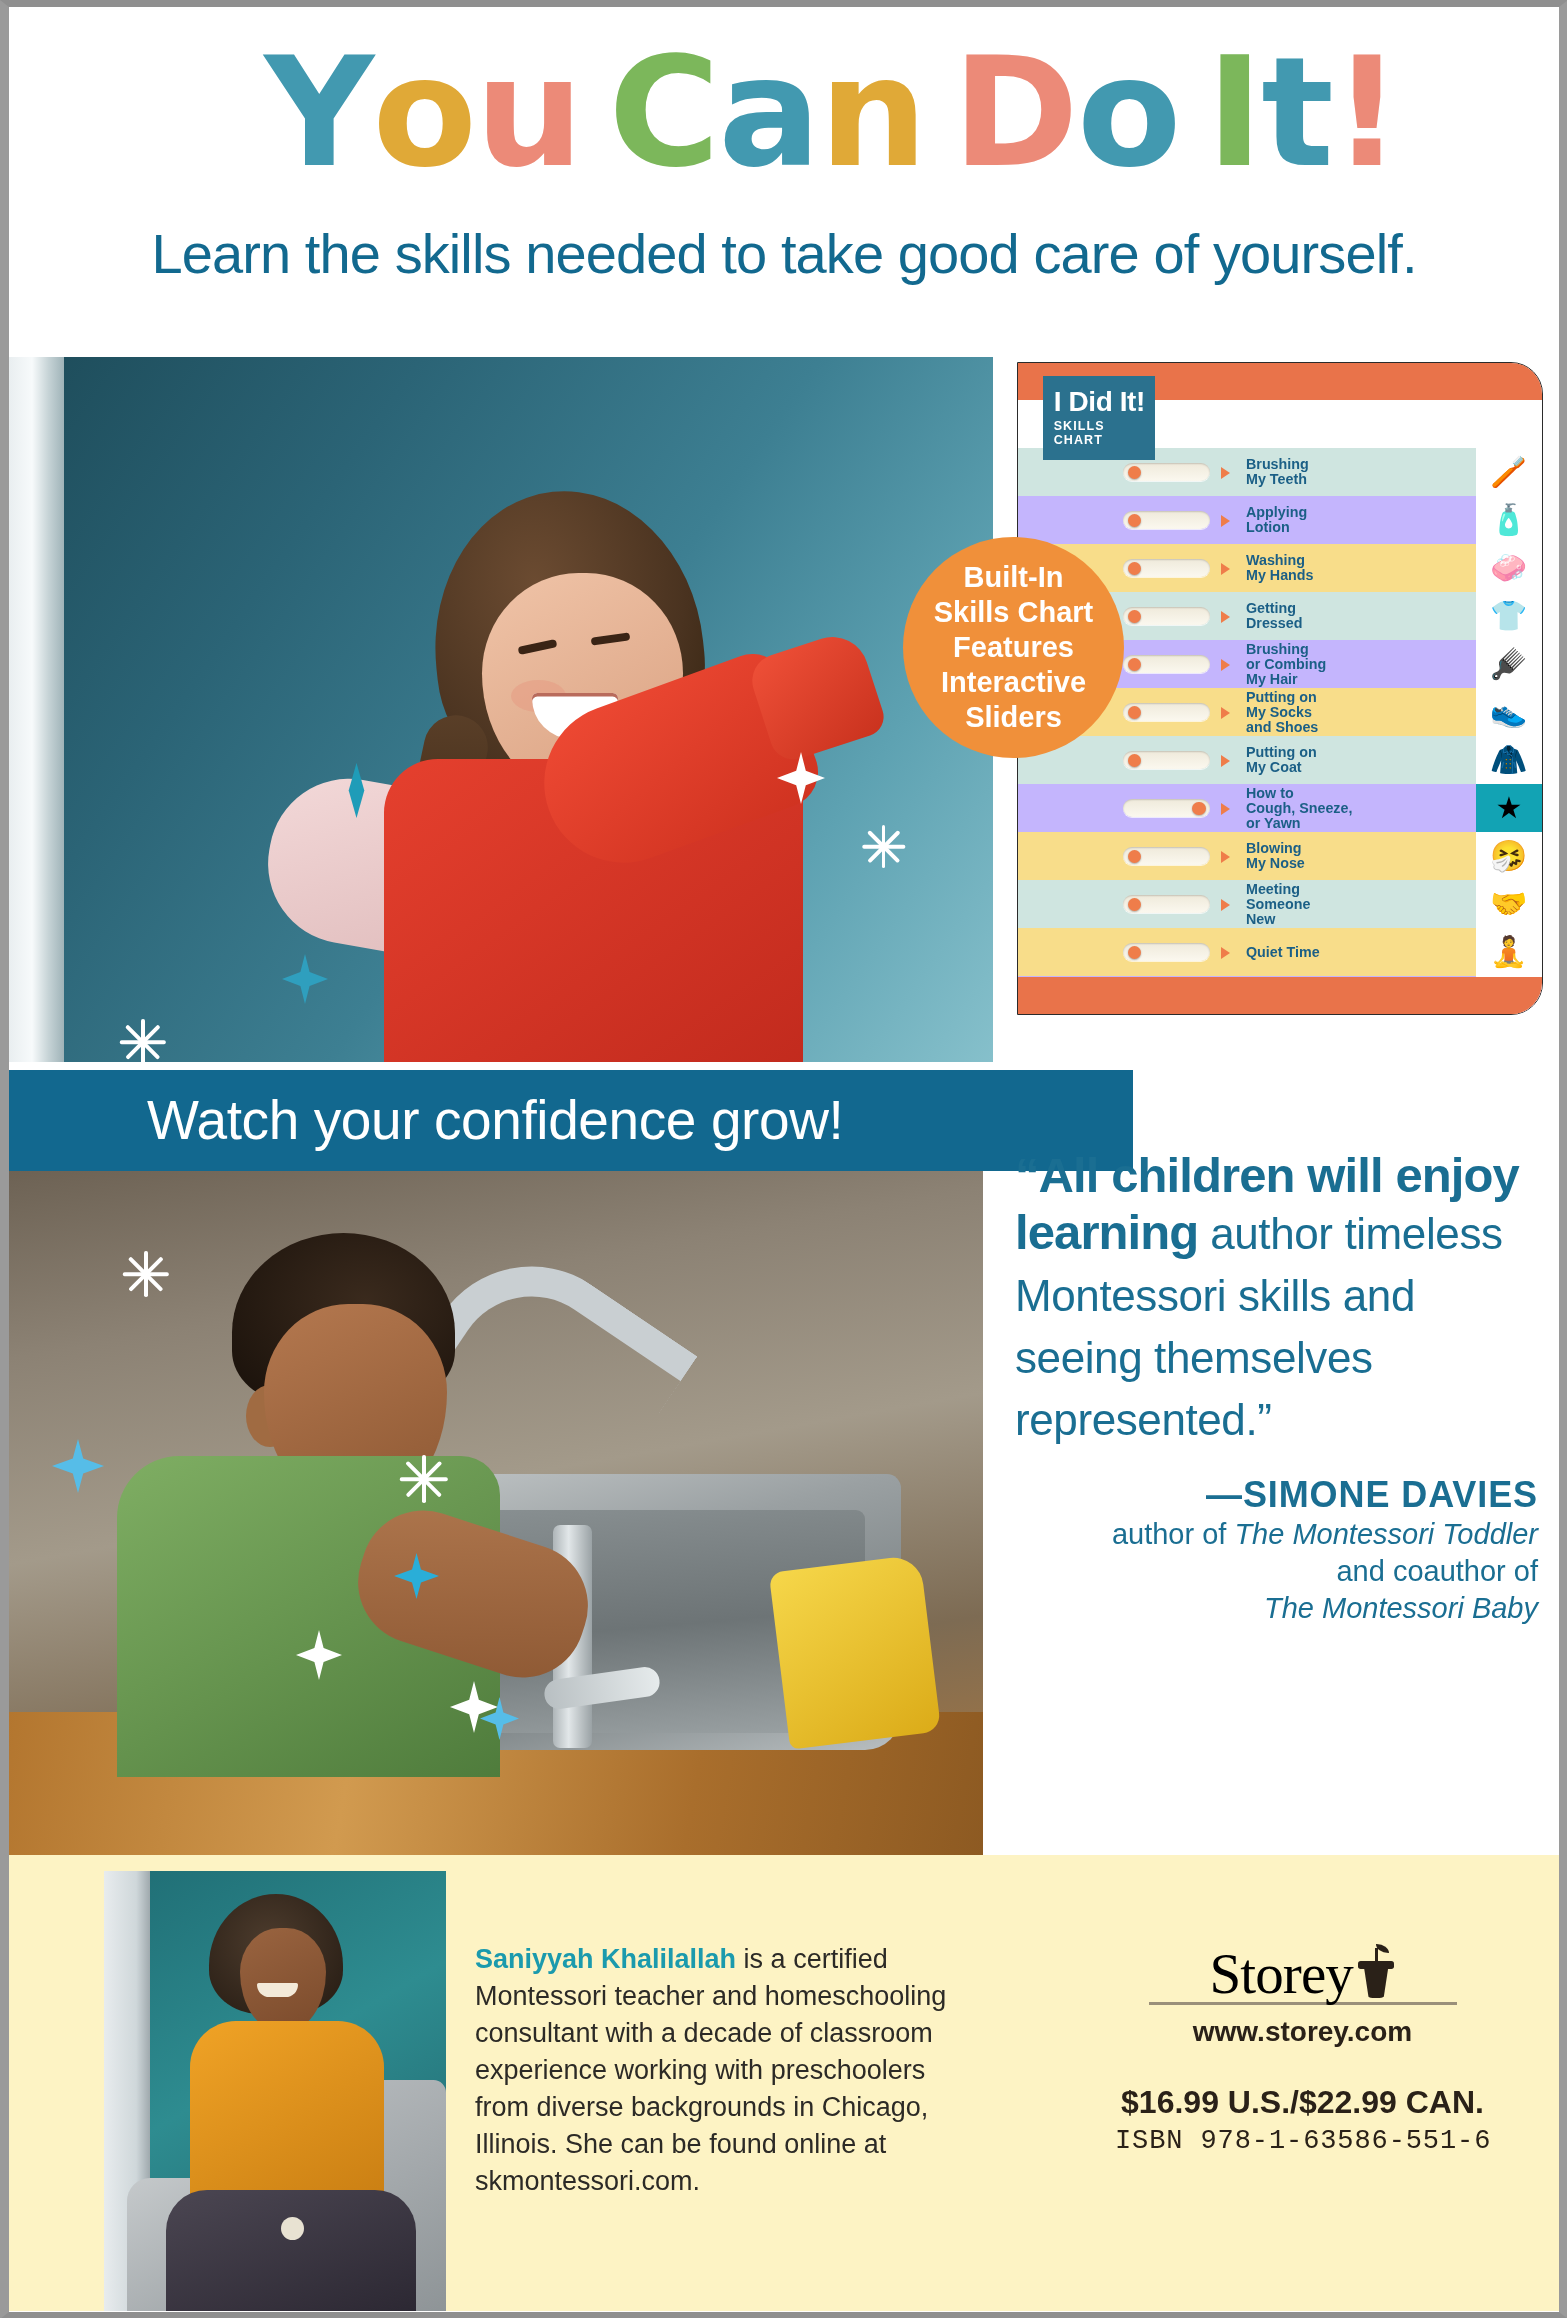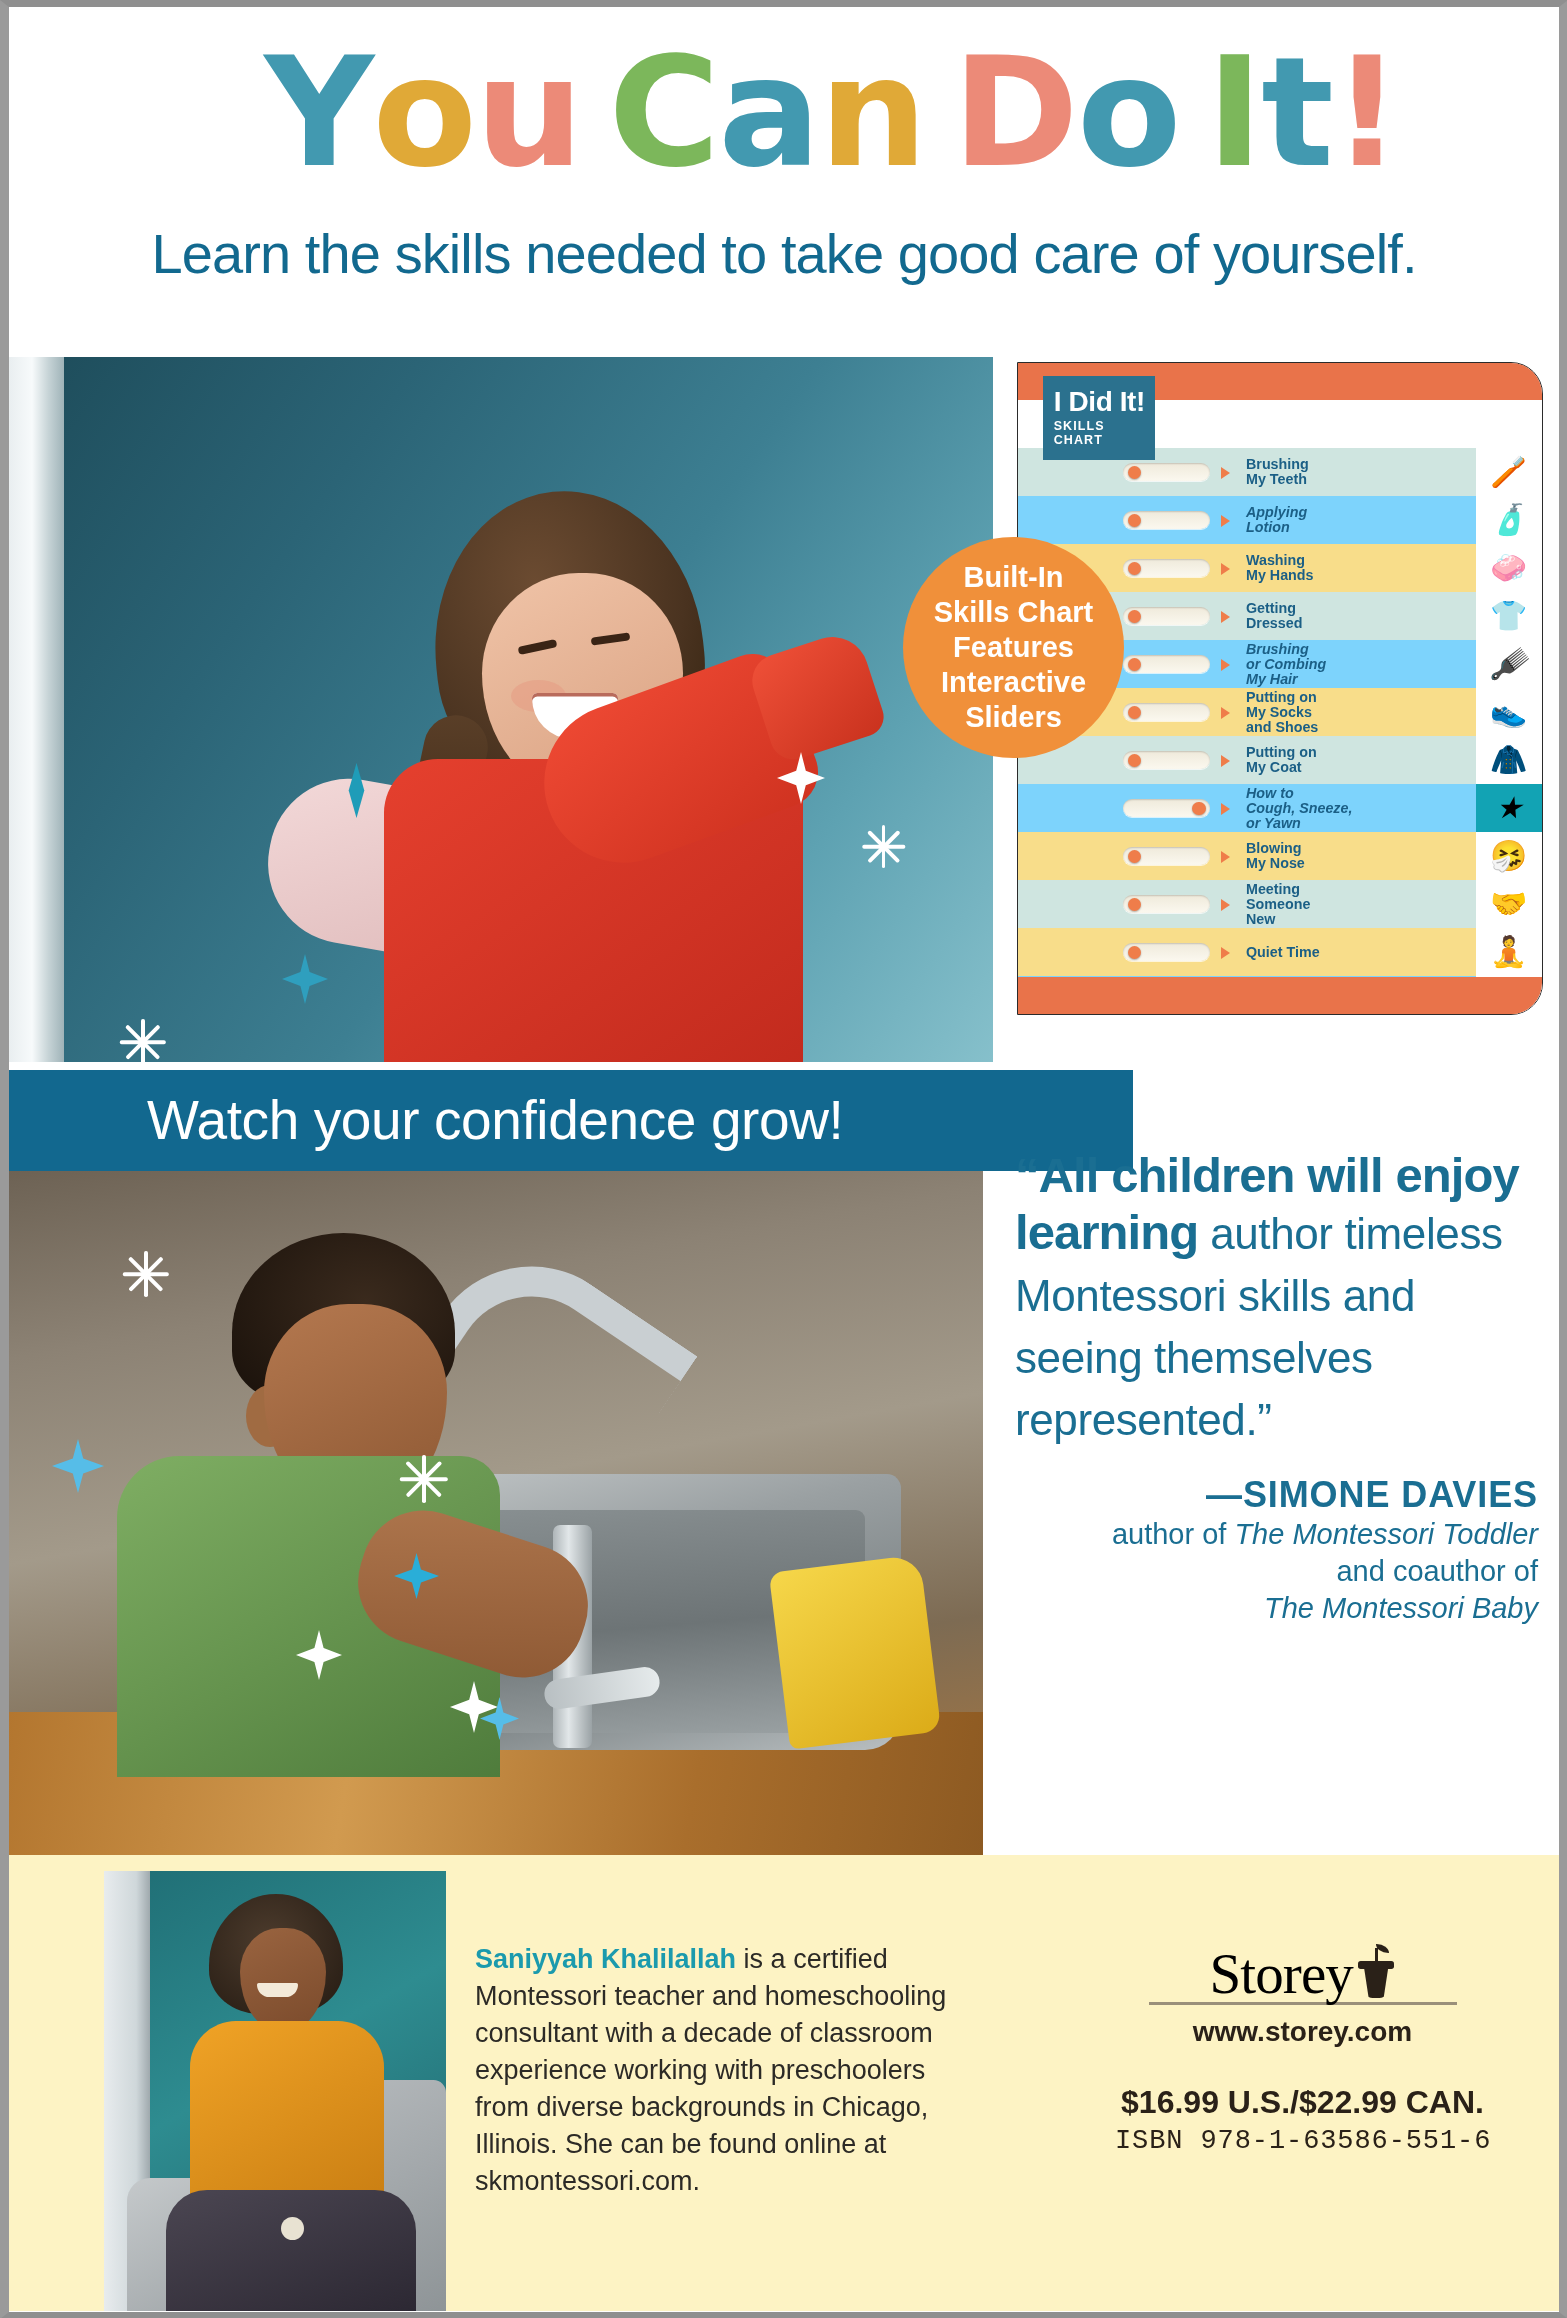--- a/index.html
+++ b/index.html
@@ -132,21 +132,21 @@
     background:#fff;border:1.8px solid #2b2b2b;border-radius:0 32px 32px 0;overflow:hidden;}
   .chart-top{position:absolute;left:0;top:0;width:100%;height:37px;background:#e9734a;}
   .chart-bot{position:absolute;left:0;bottom:0;width:100%;height:37px;background:#e9734a;}
   .iddit{position:absolute;left:25px;top:12.5px;width:112px;height:84px;background:#2b718e;z-index:4;
     display:flex;flex-direction:column;justify-content:center;padding-left:10.7px;box-sizing:border-box;}
   .iddit-1{color:#fff;font-size:28px;font-weight:bold;line-height:28.5px;letter-spacing:-0.4px;}
   .iddit-2{color:#fff;font-size:12.5px;font-weight:bold;letter-spacing:1.1px;margin-top:2.7px;}
   .rows{position:absolute;left:0;top:37px;width:100%;height:576px;margin-top:48px;}
   .row{position:relative;display:flex;align-items:center;box-sizing:border-box;}
   .row.c0{background:#cfe5e0;}
-  .row.c1{background:#7dd3fc;font-style:italic;}
+  .row.c1{background:#c4b5fd;}
   .row.c2{background:#f8dd8a;}
   .slider{position:relative;width:87px;height:18px;margin-left:105px;
     background:linear-gradient(180deg,#efeadb,#fbf8ef);border-radius:9.8px;
     box-shadow:inset 0 0.9px 1.8px rgba(0,0,0,.18),0 0.9px 0 rgba(255,255,255,.7);flex:none;}
   .knob{position:absolute;top:2.7px;width:13.4px;height:13.4px;border-radius:50%;background:#ef7d4a;
     box-shadow:0 0.9px 1.8px rgba(0,0,0,.3);}
   .knob.left{left:4.5px;}
   .knob.right{right:4.5px;}
   .arrow{position:absolute;right:-19.6px;top:3.6px;width:0;height:0;
     border-left:9.8px solid #ef7d4a;border-top:6.2px solid transparent;border-bottom:6.2px solid transparent;}

